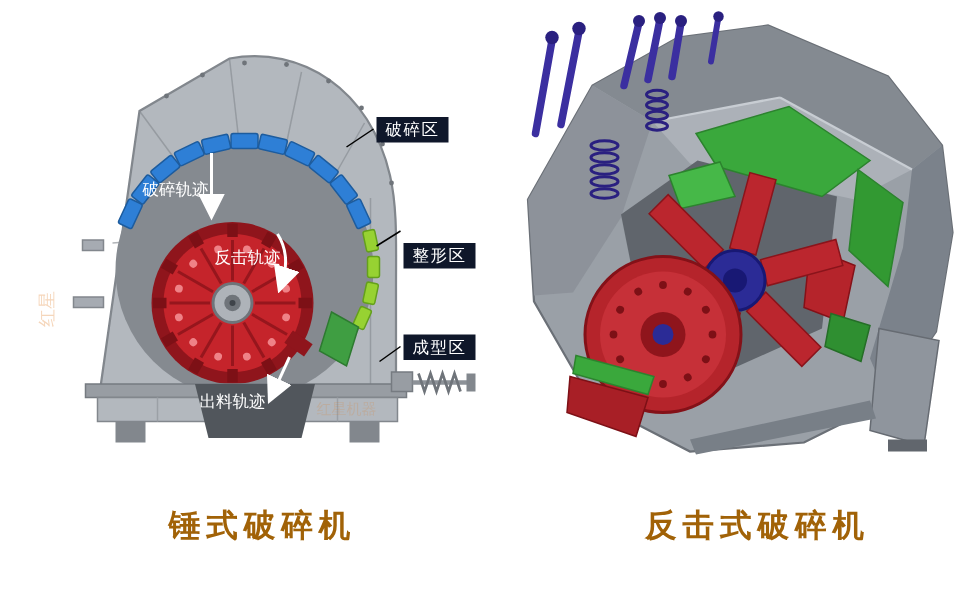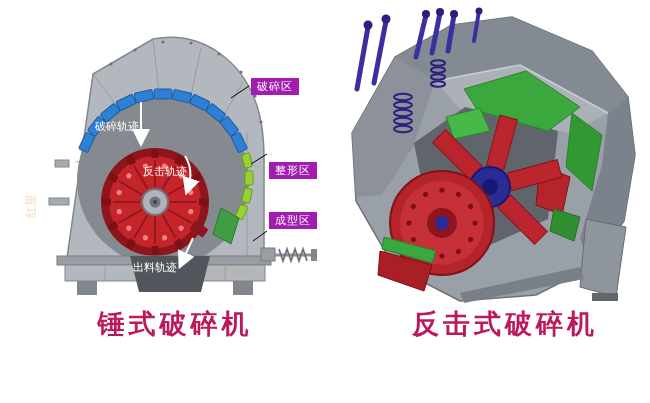--- a/index.html
+++ b/index.html
@@ -3,26 +3,26 @@
 <meta charset="utf-8">
 <style>
   html,body{margin:0;padding:0;background:#ffffff;}
   .canvas{
     position:relative;width:650px;height:403px;background:#ffffff;overflow:hidden;
     font-family:"DejaVu Sans","Liberation Sans",sans-serif;
   }
   .fig{position:absolute;}
   .fig svg{display:block;}
   .zone-label{
-    position:absolute;background:#a21caf;color:#ffffff;font-size:11px;line-height:1;
+    position:absolute;background:#0f172a;color:#ffffff;font-size:11px;line-height:1;
     padding:3px 6px;letter-spacing:1px;white-space:nowrap;
   }
   .caption{
-    position:absolute;text-align:center;font-size:27px;font-weight:bold;
-    color:#be185d;letter-spacing:4px;white-space:nowrap;
+    position:absolute;text-align:center;font-size:21px;font-weight:bold;
+    color:#a16207;letter-spacing:4px;white-space:nowrap;margin-top:30px;
   }
   svg text{font-family:"DejaVu Sans","Liberation Sans",sans-serif;}
 </style>
 </head>
 <body>
 
 <div class="canvas">
 
   <div class="fig" style="left:15px;top:12px;width:320px;height:295px;">
     <svg width="320" height="295" viewBox="0 0 320 295">
@@ -167,21 +167,21 @@
         <text x="128" y="163" font-size="11" fill="#ffffff">反击轨迹</text>
         <text x="118" y="259" font-size="11" fill="#ffffff">出料轨迹</text>
       </g>
 
       <text x="10" y="204" font-size="12" fill="#e07a20" opacity="0.3" transform="rotate(-90 16 200)">红星</text>
       <text x="196" y="264" font-size="10" fill="#e07a20" opacity="0.18">红星机器</text>
     </svg>
 
     <div class="zone-label" style="left:236px;top:66px;">破碎区</div>
     <div class="zone-label" style="left:254px;top:150px;">整形区</div>
-    <div class="zone-label" style="left:254px;top:200px;">成型区</div>
+    <div class="zone-label" style="left:254px;top:211px;">成型区</div>
   </div>
 
   <div class="fig" style="left:340px;top:5px;width:305px;height:300px;">
     <svg width="305" height="300" viewBox="0 0 305 300">
 
       <g>
         <polygon points="12,128 55,52 112,20 172,12 252,46 288,92 295,150 284,216 252,262 196,290 120,296 54,262 16,196" fill="#9aa0a7" stroke="#6b7077" stroke-width="1.5"></polygon>
         <polygon points="55,52 112,20 172,12 252,46 288,92 268,108 180,60 95,76" fill="#848a91"></polygon>
         <polygon points="95,76 180,60 268,108 230,128 120,104" fill="#acb1b8"></polygon>
         <polygon points="268,108 288,92 295,150 284,216 252,262 240,234 262,160" fill="#7b828b"></polygon>

